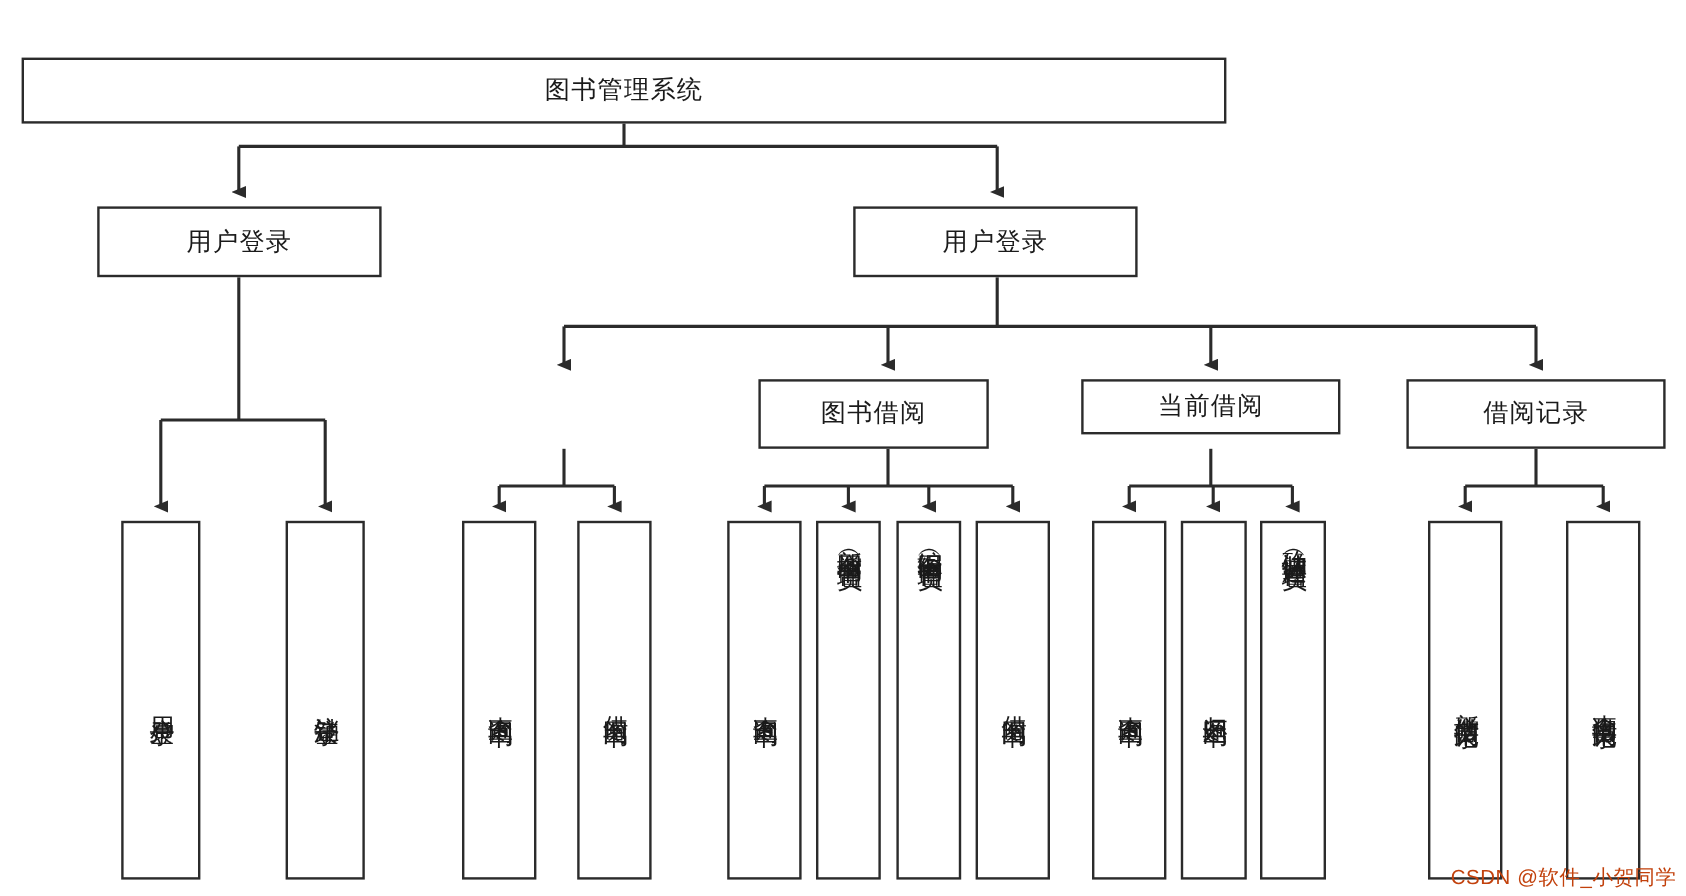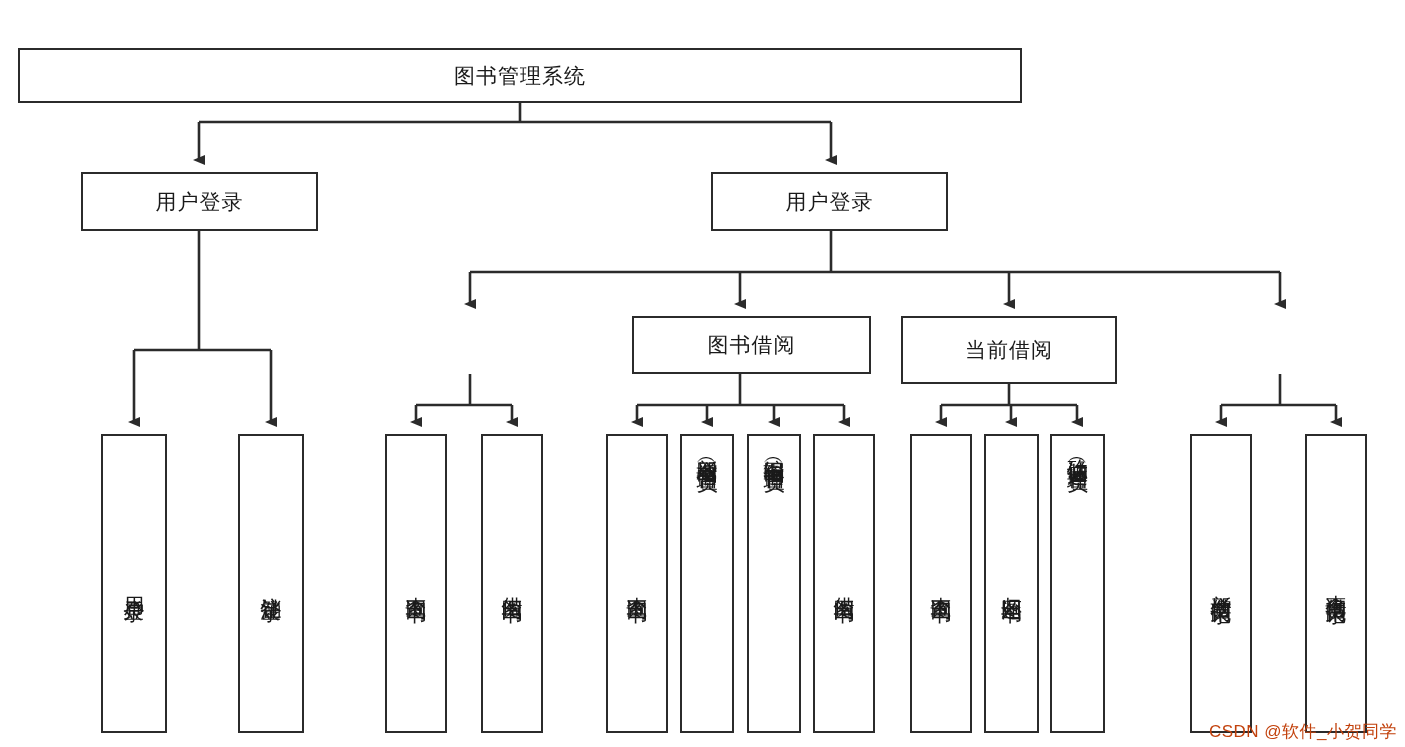--- a/index.html
+++ b/index.html
@@ -127,25 +127,28 @@
     <span class="label">图书管理系统</span>
   </div>
 
   <div class="node h" style="left:81px;top:172px;width:237px;height:59px;">
     <span class="label">用户登录</span>
   </div>
   <div class="node h" style="left:711px;top:172px;width:237px;height:59px;">
     <span class="label">用户登录</span>
   </div>
 
-  <div class="node h" style="left:632px;top:316px;width:239px;height:58px;">
+  <div class="node h" style="left:632px;top:316px;width:192px;height:58px;">
     <span class="label">图书借阅</span>
   </div>
-  <div class="node h" style="left:901px;top:316px;width:216px;height:68px;">
+  <div class="node h" style="left:901px;top:316px;width:216px;height:46px;">
     <span class="label">当前借阅</span>
+  </div>
+  <div class="node h" style="left:1172px;top:316px;width:216px;height:58px;">
+    <span class="label">借阅记录</span>
   </div>
 
   <div class="node v mid" style="left:101px;top:434px;width:66px;height:299px;">
     <span class="label">用户登录</span>
   </div>
   <div class="node v mid" style="left:238px;top:434px;width:66px;height:299px;">
     <span class="label">注销登录</span>
   </div>
 
   <div class="node v mid" style="left:385px;top:434px;width:62px;height:299px;">

